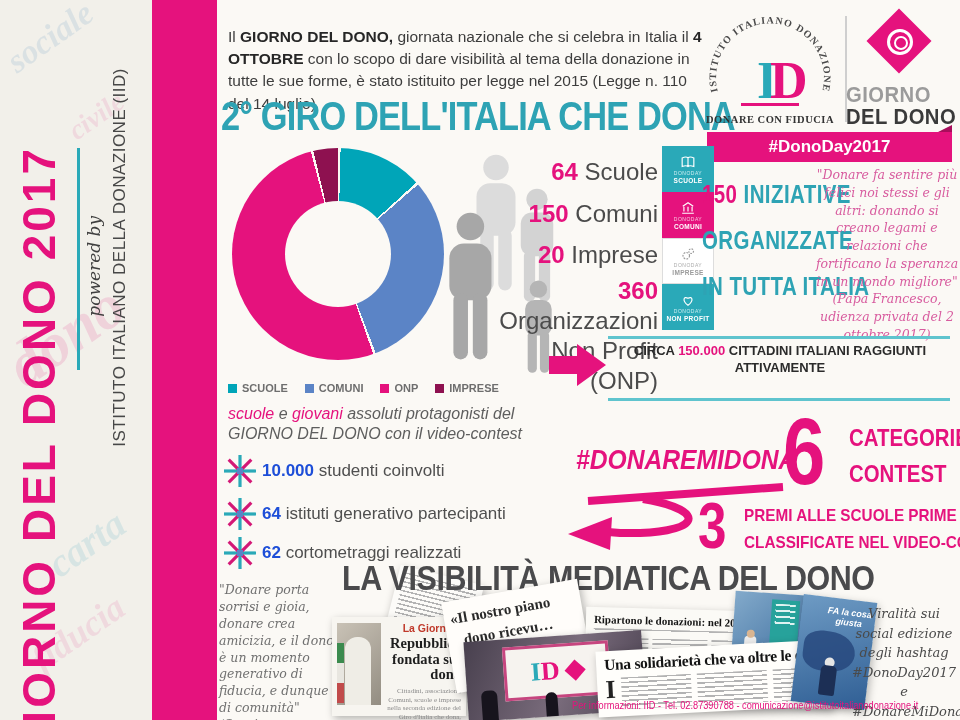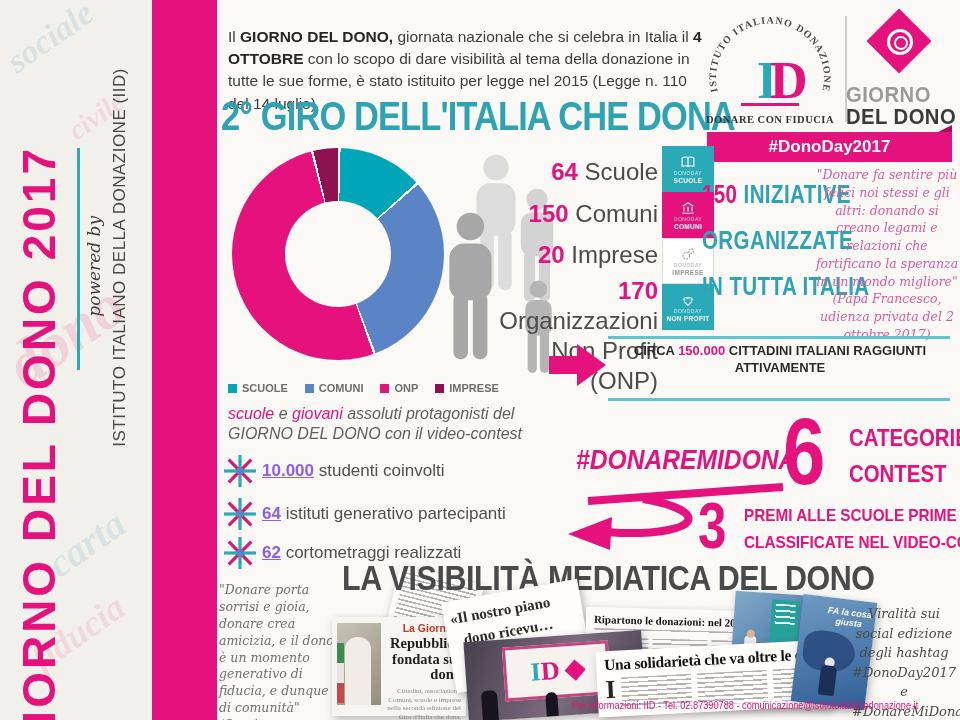--- a/index.html
+++ b/index.html
@@ -96,21 +96,21 @@
   .reach .num{color:#E5127D;}
 
   
   .prot{left:228px;top:404px;width:330px;font-style:italic;font-size:16px;line-height:1.28;
         color:#5E5E5E;}
   .prot .hl{color:#E5127D;}
   .bullet-star{width:36px;height:36px;}
   .bs1{left:222px;top:453px;} .bs2{left:222px;top:496px;} .bs3{left:222px;top:535px;}
   .bullet-text{font-size:17px;color:#4F4F4F;}
   .bt1{left:262px;top:461px;} .bt2{left:262px;top:504px;} .bt3{left:262px;top:543px;}
-  .bullet-text .num{color:#8b5cf6;font-weight:700;text-decoration:underline;}
+  .bullet-text .num{color:#1d4ed8;font-weight:700;}
 
   
   .hashtag{left:576px;top:444px;font-size:28px;font-weight:800;font-style:italic;color:#E5127D;
            transform:scaleX(.88);transform-origin:0 0;white-space:nowrap;}
   .curve-arrow{left:548px;top:477px;}
   .big6{left:783px;top:404px;font-size:95px;font-weight:600;color:#E5127D;line-height:1;
         transform:scaleX(.8);transform-origin:0 0;}
   .cat{left:849px;color:#E5127D;font-size:24px;font-weight:700;transform:scaleX(.85);
        transform-origin:0 0;white-space:nowrap;}
   .cat1{top:424px;} .cat2{top:460px;}
@@ -277,21 +277,21 @@
   <svg class="abs family" width="140" height="256" viewBox="0 0 140 256">
     <use href="#sym-person" x="0" y="0" width="40" height="92" transform="translate(28,4) scale(1.5)" fill="#DCDCDC"></use>
     <use href="#sym-person" x="0" y="0" width="40" height="92" transform="translate(74,38) scale(1.25)" fill="#D3D3D3"></use>
     <use href="#sym-person" x="0" y="0" width="40" height="92" transform="translate(0,62) scale(1.62)" fill="#A7A7A7"></use>
     <use href="#sym-person" x="0" y="0" width="40" height="92" transform="translate(80,130) scale(1.02)" fill="#B5B5B5"></use>
   </svg>
 
   <div class="abs stat" style="top:158px"><span class="num">64</span><span> Scuole</span></div>
   <div class="abs stat" style="top:200px"><span class="num">150</span><span> Comuni</span></div>
   <div class="abs stat" style="top:241px"><span class="num">20</span><span> Imprese</span></div>
-  <div class="abs stat stat4" style="top:276px"><span class="num">170</span><span> Organizzazioni Non Profit (ONP)</span></div>
+  <div class="abs stat stat4" style="top:276px"><span class="num">360</span><span> Organizzazioni Non Profit (ONP)</span></div>
 
   <div class="abs badges">
     <div class="badge badge-teal">
       <svg width="14" height="14" viewBox="0 0 12 12">
           <path d="M1 2.5 Q4.5 1 6 2.5 Q7.5 1 11 2.5 V9.8 Q7.5 8.6 6 9.8 Q4.5 8.6 1 9.8 Z M6 2.5 V9.8" fill="none" stroke="#fff" stroke-width="1"></path>
         </svg>
       <span class="l1">DONODAY</span>
         <span class="l2">SCUOLE</span>
     </div>
     <div class="badge badge-magenta">

